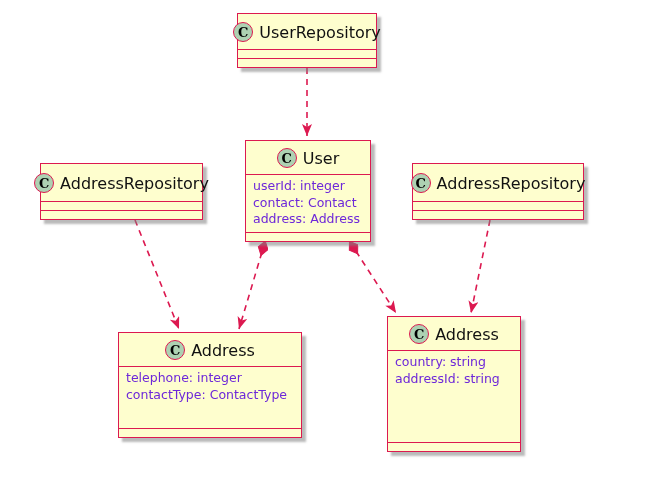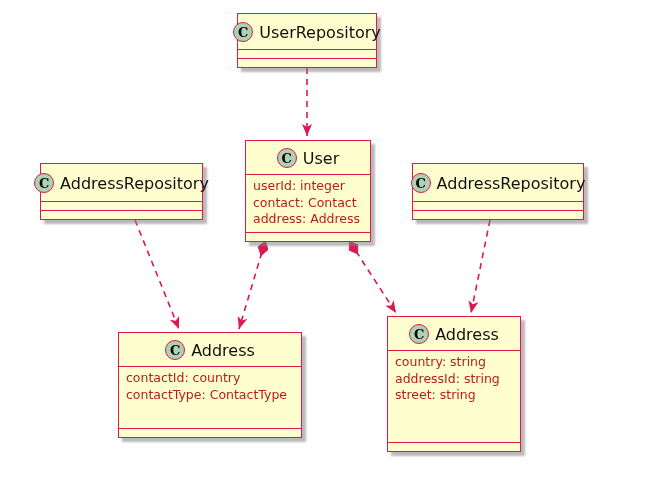--- a/index.html
+++ b/index.html
@@ -61,21 +61,21 @@
     font-size: 16px;
     color: #111111;
     white-space: nowrap;
   }
   .uml-fields {
     flex: 1 1 auto;
     border-top: 1.5px solid #DC1950;
     padding: 3px 7px;
     font-size: 12.5px;
     line-height: 16.5px;
-    color: #b91c1c;
+    color: #6d28d9;
     overflow: hidden;
   }
   .uml-field { white-space: nowrap; }
   .uml-empty {
     flex: 0 0 auto;
     border-top: 1.5px solid #DC1950;
     height: 8px;
   }
 </style>
 </head>
@@ -140,32 +140,31 @@
     <div class="uml-empty"></div>
     <div class="uml-empty"></div>
   </div>
 
   <div class="uml-class" style="left:118px; top:332px; width:184px; height:106px;">
     <div class="uml-header">
       <span class="circ">C</span>
       <span class="uml-title">Address</span>
     </div>
     <div class="uml-fields">
-      <div class="uml-field">contactId: country</div>
+      <div class="uml-field">telephone: integer</div>
       <div class="uml-field">contactType: ContactType</div>
     </div>
     <div class="uml-empty"></div>
   </div>
 
   <div class="uml-class" style="left:387px; top:316px; width:134px; height:136px;">
     <div class="uml-header">
       <span class="circ">C</span>
       <span class="uml-title">Address</span>
     </div>
     <div class="uml-fields">
       <div class="uml-field">country: string</div>
       <div class="uml-field">addressId: string</div>
-      <div class="uml-field">street: string</div>
     </div>
     <div class="uml-empty"></div>
   </div>
 
 </div>
 
 </body></html>

